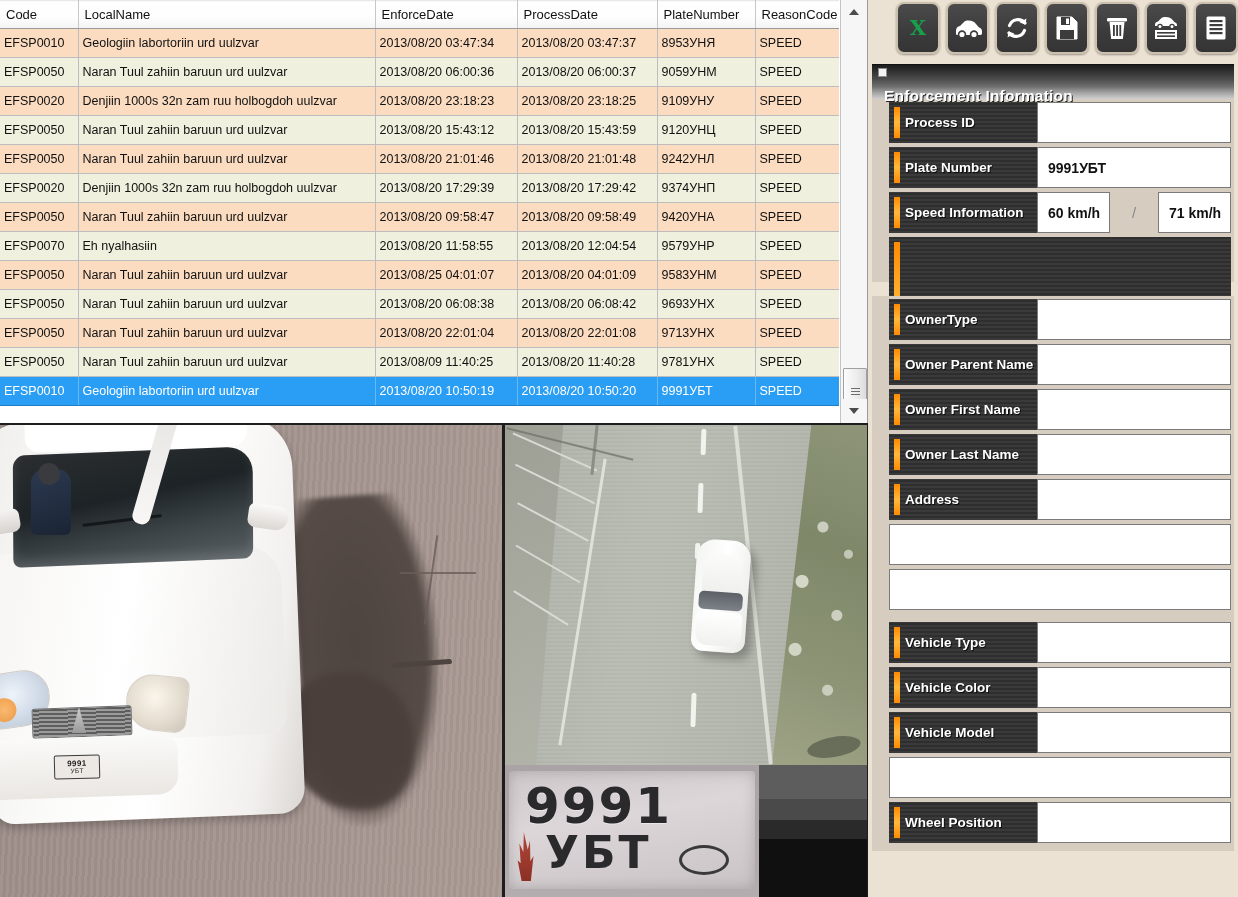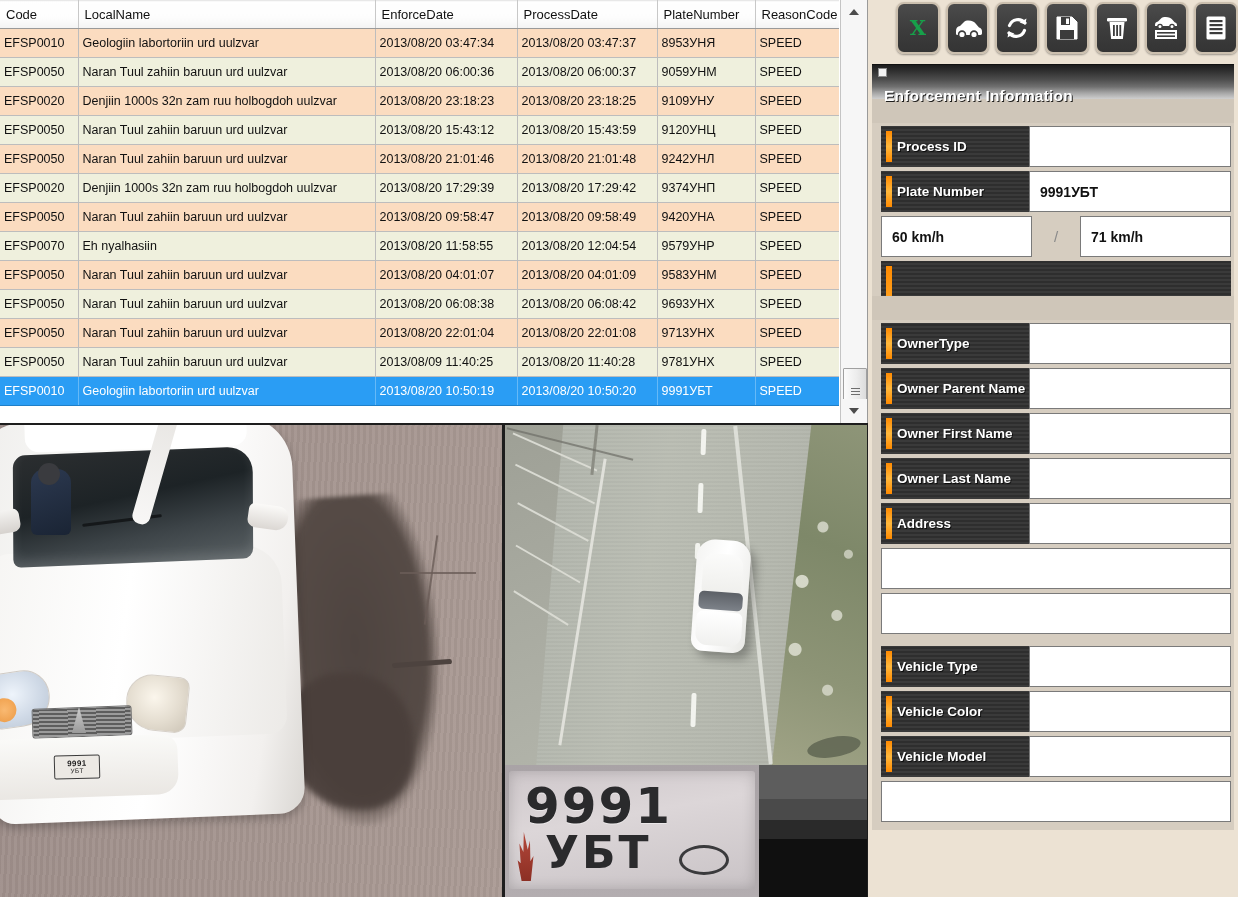--- a/index.html
+++ b/index.html
@@ -207,21 +207,21 @@
       display:flex;align-items:center;justify-content:center;cursor:pointer;}
   .tb-btn svg{display:block;}
 
   .panel{position:absolute;left:4px;width:362px;background:#cfc6b9;box-sizing:border-box;}
   .panel-hd{height:34px;position:relative;
       background:linear-gradient(180deg,#1d1d1d 0%,#2d2d2d 16%,#4c4c4c 42%,#707070 64%,#a5a5a5 82%,#cfcfcf 100%);
       border-top:1px solid #111;}
   .panel-hd .sq{position:absolute;left:6px;top:3px;width:7px;height:7px;background:#f3f3f3;border:1px solid #8b8b8b;}
   .panel-hd .ttl{position:absolute;left:12px;top:22px;font-size:15.5px;font-weight:bold;color:#ffffff;
       text-shadow:1px 1px 0 rgba(0,0,0,.85);letter-spacing:.2px;}
-  .panel-bd{background:#d6cdc0;padding:3px 3px 4px 9px;margin-top:24px;}
+  .panel-bd{background:#d6cdc0;padding:3px 3px 4px 17px;}
 
   .frow{display:flex;align-items:stretch;height:41px;margin-bottom:4px;}
   .flabel{position:relative;flex:0 0 148px;
       background:linear-gradient(90deg,#2a2a2a,#343434 40%,#3f3f3f);
       background-image:repeating-linear-gradient(0deg,#3a3a3a 0 2px,#2e2e2e 2px 4px);
       display:flex;align-items:center;padding-left:16px;box-sizing:border-box;}
   .flabel .bar{position:absolute;left:5px;top:5px;bottom:5px;width:6px;
       background:linear-gradient(180deg,#ff8a00,#ffb83d 50%,#ff8a00);}
   .flabel span{font-size:13.5px;font-weight:bold;color:#fff;text-shadow:1px 1px 0 rgba(0,0,0,.75);}
   .finput{flex:1;background:#fff;border:1px solid #7a7a7a;
@@ -333,21 +333,21 @@
                 <td>Eh nyalhasiin</td>
                 <td>2013/08/20 11:58:55</td>
                 <td>2013/08/20 12:04:54</td>
                 <td>9579УНР</td>
                 <td>SPEED</td>
                 <td></td>
               </tr>
               <tr class="row-odd">
                 <td>EFSP0050</td>
                 <td>Naran Tuul zahiin baruun urd uulzvar</td>
-                <td>2013/08/20 04:01:07</td>
+                <td>2013/08/25 04:01:07</td>
                 <td>2013/08/20 04:01:09</td>
                 <td>9583УНМ</td>
                 <td>SPEED</td>
                 <td></td>
               </tr>
               <tr class="row-even">
                 <td>EFSP0050</td>
                 <td>Naran Tuul zahiin baruun urd uulzvar</td>
                 <td>2013/08/20 06:08:38</td>
                 <td>2013/08/20 06:08:42</td>
@@ -556,20 +556,24 @@
 
         <div class="frow">
           <div class="flabel">
             <div class="bar"></div>
             <span>Plate Number</span>
           </div>
           <div class="finput">9991УБТ</div>
         </div>
 
         <div class="frow">
+          <div class="flabel">
+            <div class="bar"></div>
+            <span>Speed Information</span>
+          </div>
           <div class="fsplit">
             <div class="finput">60 km/h</div>
             <div class="sep">/</div>
             <div class="finput">71 km/h</div>
           </div>
         </div>
 
         <div class="frow" style="margin-bottom:0;flex-direction:column;">
           <div class="flabel">
             <div class="bar"></div>
@@ -647,18 +651,25 @@
             <div class="frow">
               <div class="flabel">
                 <div class="bar"></div>
                 <span>Vehicle Model</span>
               </div>
               <div class="finput"></div>
             </div>
             <div class="frow">
               <div class="finput"></div>
             </div>
+            <div class="frow">
+              <div class="flabel">
+                <div class="bar"></div>
+                <span>Wheel Position</span>
+              </div>
+              <div class="finput"></div>
+            </div>
           </div>
       </div>
     </div>
 
   </div>
 </div>
 
 </body></html>

